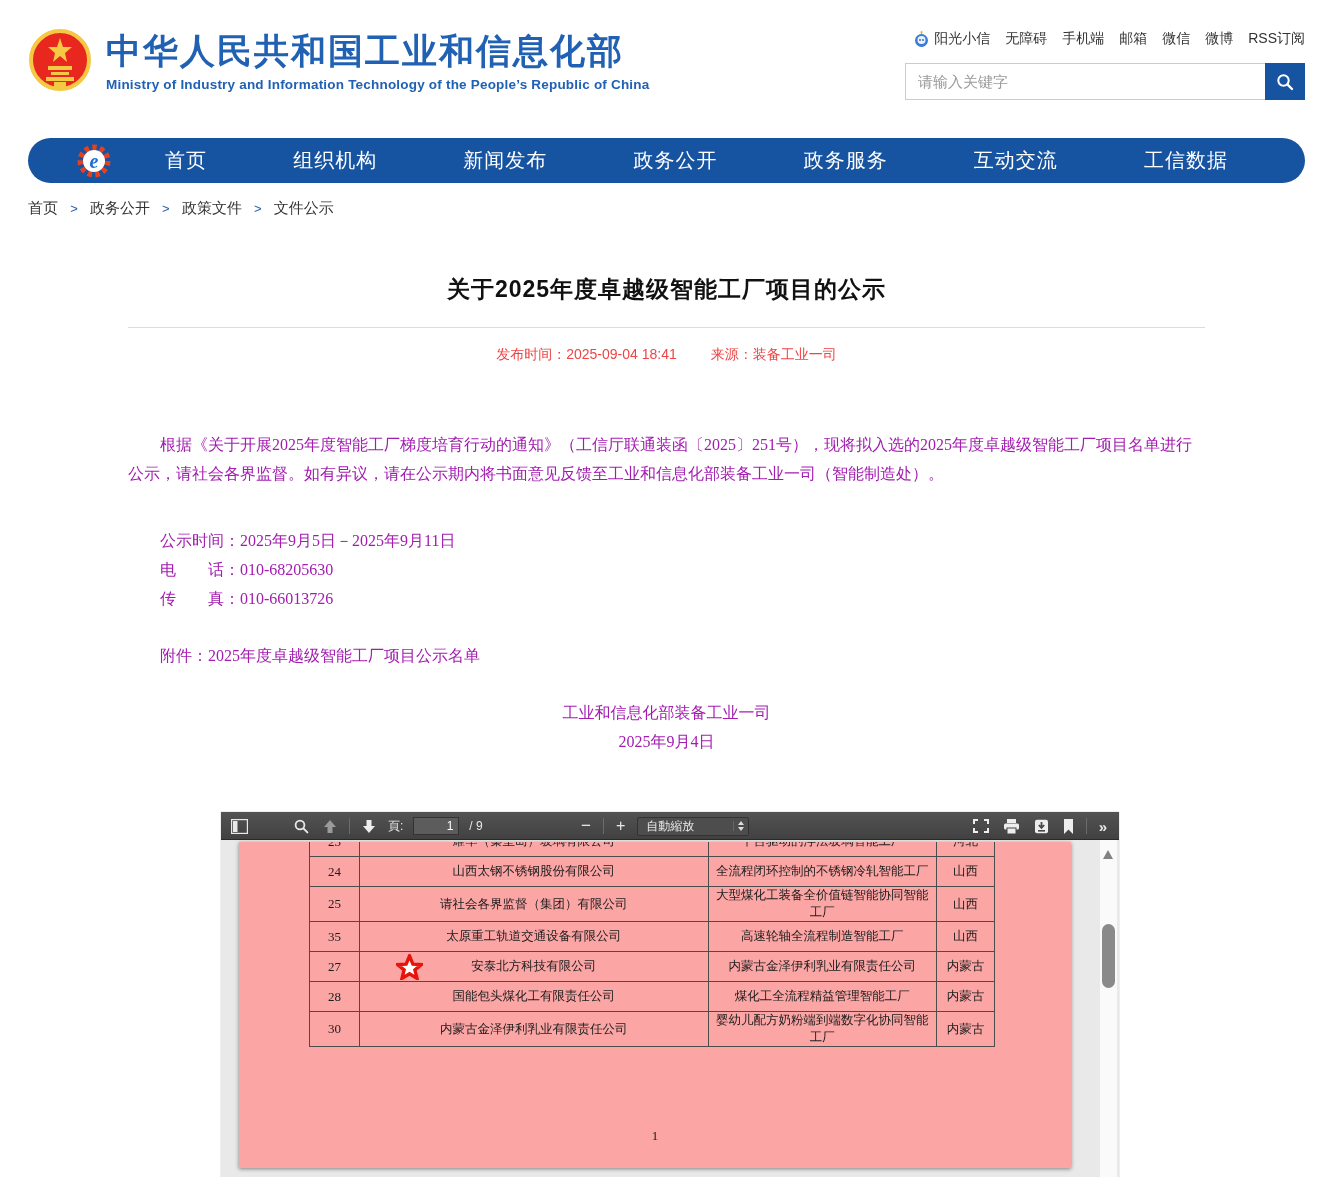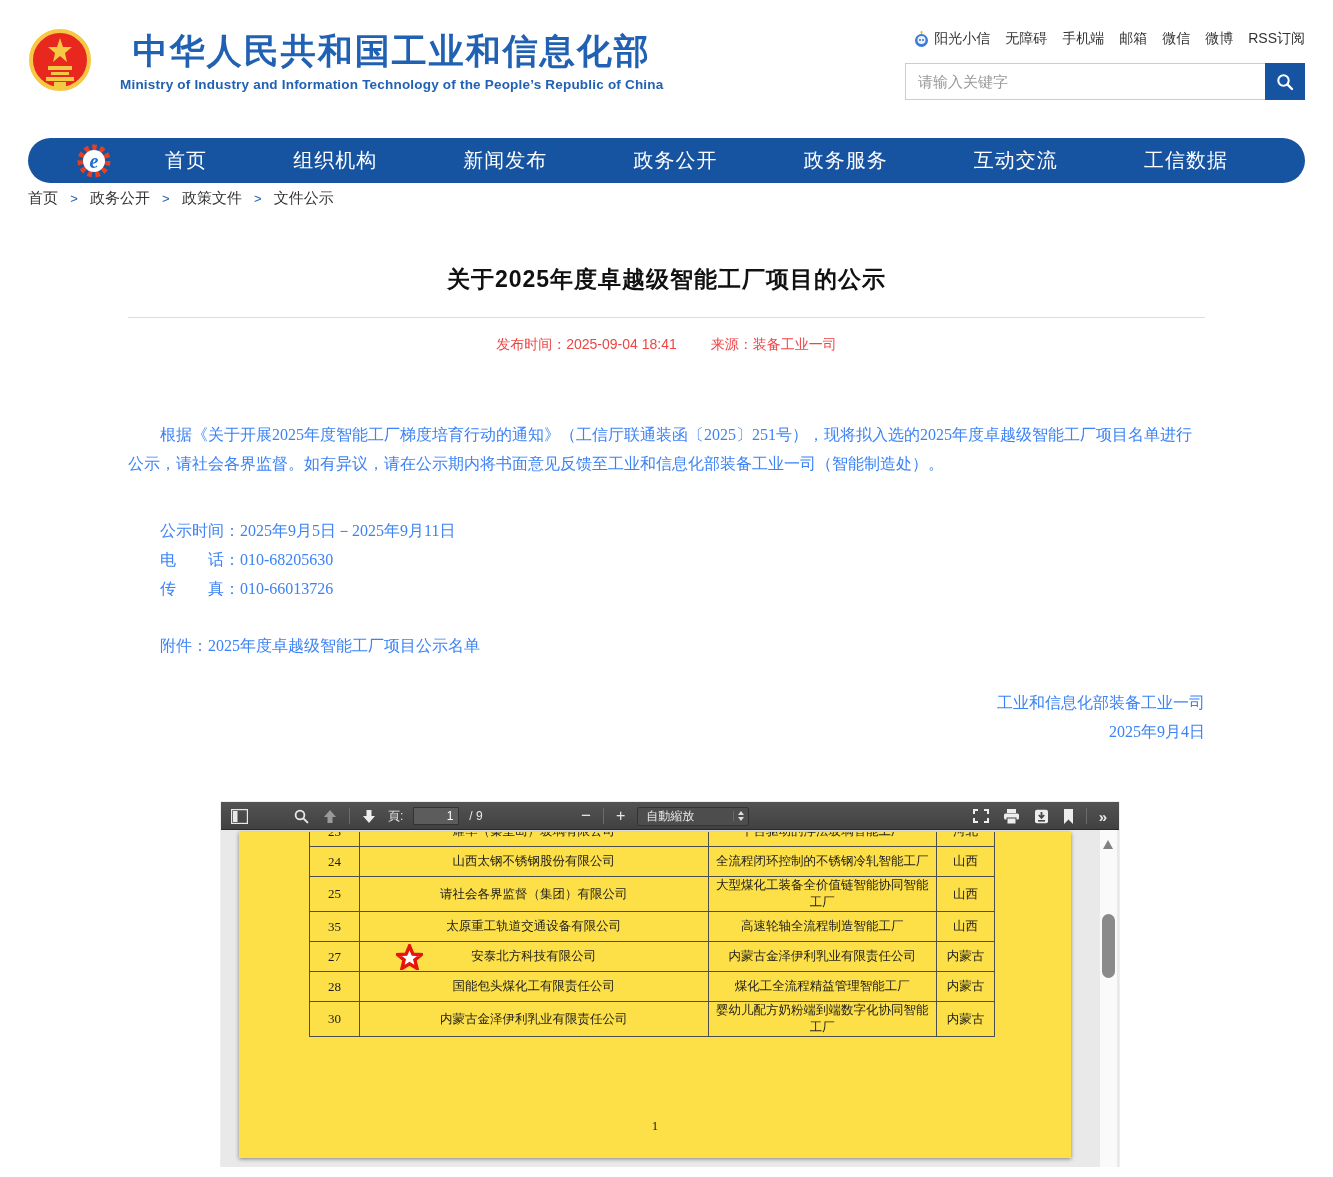--- a/index.html
+++ b/index.html
@@ -1,76 +1,76 @@
 <!DOCTYPE html>
 <html lang="zh"><head>
 <meta charset="utf-8">
 <style>
   * { margin:0; padding:0; box-sizing:border-box; }
   html,body { background:#fff; width:1333px; font-family:"Liberation Sans", sans-serif; }
   .wrap { width:1277px; margin:0 auto; position:relative; }
 
   
   .site-header { display:flex; justify-content:space-between; padding-top:26px; height:138px; }
-  .hd-left { display:flex; align-items:flex-start; gap:28px;text-align:center; }
+  .hd-left { display:flex; align-items:flex-start; gap:14px; }
   .emblem { width:64px; height:70px; flex:0 0 auto; }
   .hd-titles { padding-top:6px; }
   .hd-cn { color:#2161b3; font-size:35px; font-weight:bold; letter-spacing:2px; line-height:1.1; }
   .hd-en { color:#2161b3; font-size:13.5px; font-weight:bold; margin-top:6px; letter-spacing:0.2px; }
   .hd-right { width:400px; padding-top:4px; }
   .quick-links { display:flex; justify-content:flex-end; align-items:center; gap:15px; font-size:14px; color:#333; white-space:nowrap; }
   .quick-links a { color:#333; text-decoration:none; display:inline-flex; align-items:flex-end; gap:4px; }
   .robot-ic { width:17px; height:17px; }
   .search-bar { margin-top:15px; height:37px; display:flex; border:1px solid #ccc; }
   .search-bar input { flex:1; border:0; outline:none; font-size:15px; padding:0 12px; color:#a21caf; font-family:"Liberation Sans",sans-serif; }
   .search-bar input::placeholder { color:#999; }
   .search-btn { width:40px; height:37px; margin:-1px -1px -1px 0; background:#1653a1; border:0; display:flex; align-items:center; justify-content:center; cursor:pointer; }
 
   
   .main-nav { height:45px; background:#1653a1; border-radius:23px; display:flex; align-items:center; padding:0 34px 0 48px; }
   .nav-logo { width:36px; height:36px; margin-right:10px; }
   .main-nav ul { list-style:none; display:flex; flex:1; justify-content:space-around; }
   .main-nav a { color:#fff; font-size:20px; text-decoration:none; letter-spacing:1px; }
 
   
-  .breadcrumb { margin-top:6px; font-size:15px; color:#333; }
+  .breadcrumb { margin-top:16px; font-size:15px; color:#333; }
   .breadcrumb a { color:#333; text-decoration:none; }
   .crumb-sep { color:#2161b3; margin:0 8px; font-size:13px; }
 
   
   .article { padding:0 100px; }
   .art-title { text-align:center; font-size:23px; font-weight:bold; color:#111; margin-top:56px; letter-spacing:1px; }
   .art-hr { border:0; border-top:1px solid #dcdcdc; margin-top:22px; }
   .art-meta { text-align:center; color:#ef4444; font-size:14px; margin-top:18px; }
   .art-meta .gap { display:inline-block; width:34px; }
-  .art-body { font-family:"Liberation Serif", serif; font-size:16px; color:#3b82f6; line-height:29px; }
+  .art-body { font-family:"Liberation Serif", serif; font-size:16px; color:#a21caf; line-height:29px; }
   .art-body .p1 { margin-top:66px; text-indent:2em; }
   .detail-block { margin-top:38px; }
   .detail-block p { text-indent:2em; }
   .attach-line { margin-top:28px; text-indent:2em; }
-  .sig-block { margin-top:28px; text-align:right; }
+  .sig-block { margin-top:28px; text-align:center; }
 
   
   .pdf-viewer { position:relative; width:898px; margin:56px 0 0 193px; height:365px; background:#ededed; overflow:hidden; box-shadow:0 0 1px #999; }
   .pdf-toolbar { position:relative; height:28px; background:linear-gradient(#535353,#414141); border-bottom:1px solid #2a2a2a; color:#e8e8e8; font-size:12px; }
   .pdf-toolbar .grp { position:absolute; top:0; height:28px; display:flex; align-items:center; gap:10px; }
   .tb-left { left:8px; }
   .tb-mid { left:358px; gap:8px; }
   .tb-right { right:10px; gap:13px; }
   .tbtn { background:none; border:0; color:#e8e8e8; cursor:pointer; display:flex; align-items:center; justify-content:center; height:24px; padding:0 2px; }
   .tb-sep { width:1px; height:16px; background:#6b6b6b; }
   .pg-input { width:46px; height:18px; background:#5c5c5c; border:1px solid #333; color:#fff; font-size:12px; text-align:right; padding-right:5px; }
   .scale-sel { min-width:112px; height:19px; background:#4d4d4d; border:1px solid #333; border-radius:2px; display:flex; align-items:center; justify-content:space-between; padding:0 4px 0 8px; cursor:pointer; }
   .spin { display:flex; flex-direction:column; gap:2px; border-left:1px solid #666; padding-left:4px; margin-left:6px; }
   .tri-u { width:0; height:0; border-left:3.5px solid transparent; border-right:3.5px solid transparent; border-bottom:4px solid #ddd; }
   .tri-d { width:0; height:0; border-left:3.5px solid transparent; border-right:3.5px solid transparent; border-top:4px solid #ddd; }
   .more-glyph { font-size:15px; font-weight:bold; color:#e8e8e8; }
 
   .pdf-body { position:absolute; top:28px; left:0; right:0; bottom:0; background:#e9e9e9; }
-  .pdf-page { position:absolute; left:18px; top:2px; width:832px; height:326px; background:#fde047; box-shadow:0 1px 4px rgba(0,0,0,.45); overflow:hidden; }
+  .pdf-page { position:absolute; left:18px; top:2px; width:832px; height:326px; background:#fca5a5; box-shadow:0 1px 4px rgba(0,0,0,.45); overflow:hidden; }
   .page-clip { position:absolute; top:0; left:70px; width:686px; overflow:hidden; height:248px; }
   .ptable { margin-top:-16px; width:686px; border-collapse:collapse; font-family:"Liberation Serif", serif; }
   .ptable td { border:1px solid #4c4c4c; height:30px; text-align:center; font-size:12.5px; color:#1c1c1c; padding:0 4px; }
   .ptable .c-no { width:50px; font-family:"Liberation Serif", serif; font-size:13px; }
   .ptable .c-comp { width:348px; position:relative; }
   .ptable .c-proj { width:228px; }
   .ptable .c-prov { width:58px; }
   .star-mark { position:absolute; left:36px; top:2px; width:27px; height:26px; }
   .pdf-pageno { position:absolute; left:0; right:0; top:286px; text-align:center; font-family:"Liberation Serif", serif; font-size:13px; color:#222; }
 

